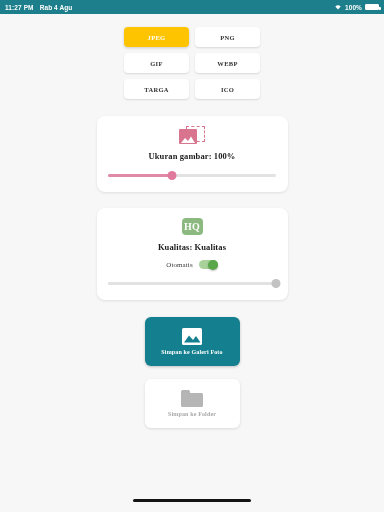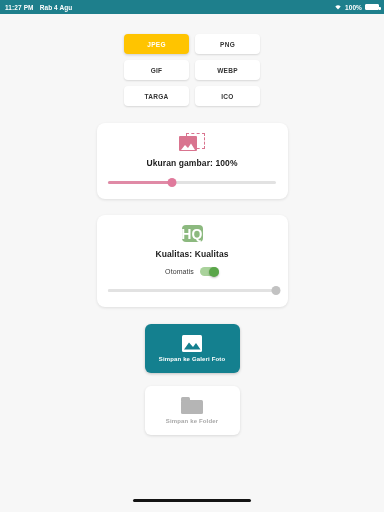--- a/index.html
+++ b/index.html
@@ -98,21 +98,22 @@
     font-weight: bold;
     letter-spacing: 0.2px;
     cursor: pointer;
     z-index: 2;
   }
 
   
   .content {
     flex: 1;
     overflow: hidden;
-    padding-top: 20px;
+    padding-top: 13px;
+    font-family: Liberation Serif, serif;
   }
 
   
   .format-grid {
     width: 136px;
     margin: 0 auto;
     display: grid;
     grid-template-columns: 1fr 1fr;
     gap: 6px 6px;
   }
@@ -186,21 +187,21 @@
   
   .hq-badge {
     width: 21px;
     height: 21px;
     border-radius: 4px;
     background: #8cb97f;
     color: #ffffff;
     display: flex;
     align-items: center;
     justify-content: center;
-    font-size: 14px;
+    font-size: 10px;
     font-weight: bold;
     letter-spacing: 0.3px;
   }
 
   
   .slider {
     width: 168px;
     height: 11px;
     position: relative;
     margin-top: 10px;

